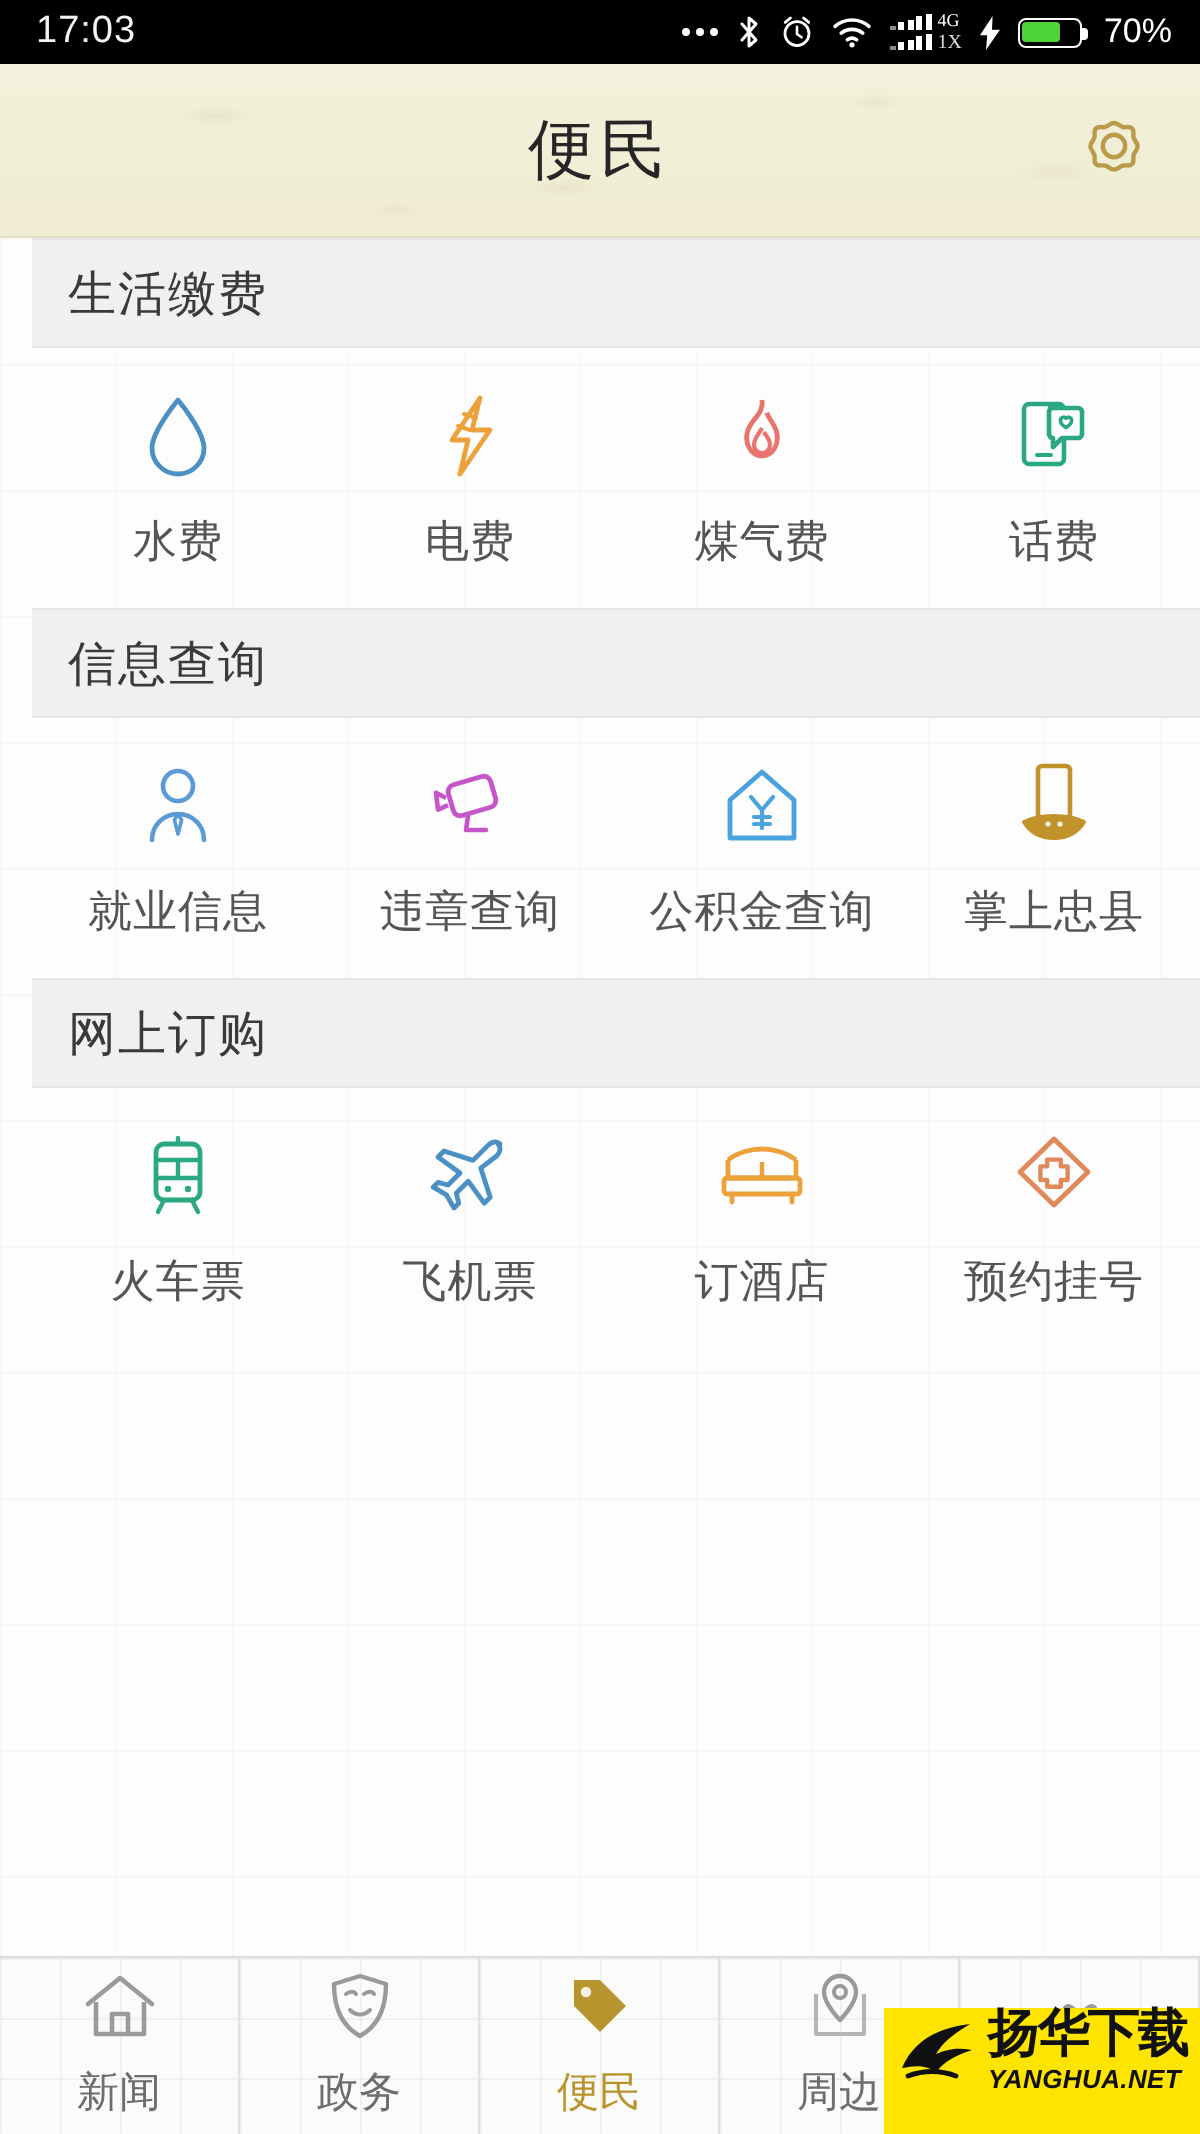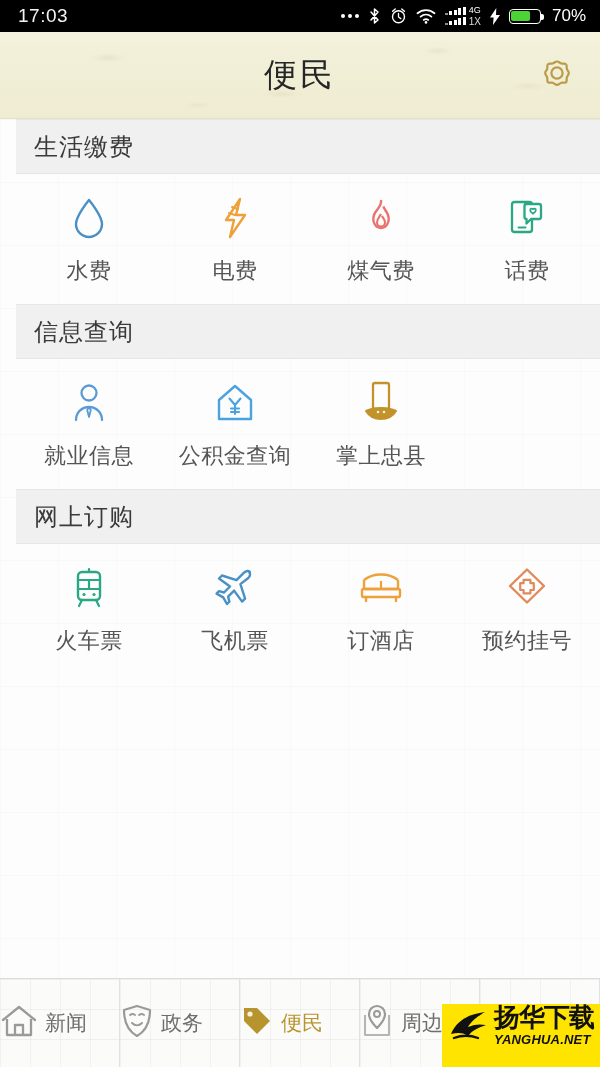--- a/index.html
+++ b/index.html
@@ -39,21 +39,21 @@
   .sig-wrap { display:flex; align-items:center; gap:3px; }
   .sig-col { display:flex; flex-direction:column; gap:2px; }
   .bars { display:flex; align-items:flex-end; gap:1.5px; height:8px; }
   .bars s { display:block; width:3px; background:#fff; }
   .bars s:nth-child(1){height:2px;background:#8d8d8d;}
   .bars s:nth-child(2){height:4px;}
   .bars s:nth-child(3){height:5.5px;}
   .bars s:nth-child(4){height:7px;}
   .bars s:nth-child(5){height:8px;}
   .net-col { display:flex; flex-direction:column; justify-content:center; line-height:1; }
-  .net-col span { font-size:9px; color:#fff; }
+  .net-col span { font-size:9px; color:#fff;font-family:Liberation Serif, serif; }
   .net-col span.sub { font-size:10px; color:#dcdcdc; margin-top:2px; }
   .batt {
     width:32px;height:15px;border:1.6px solid #fff;border-radius:4px;
     position:relative; display:flex; align-items:center; padding:1.5px; box-sizing:border-box;
   }
   .batt::after{content:"";position:absolute;right:-4px;top:4px;width:2.5px;height:6px;background:#fff;border-radius:0 2px 2px 0;}
   .batt i { display:block; height:100%; width:70%; background:#4cd437; border-radius:2px; }
   .batt-pct { font-size:17px; color:#fff; margin-left:2px; }
 
   
@@ -126,22 +126,22 @@
     flex: 0 0 88px; height: 88px;
     display: flex;
     background:
       linear-gradient(rgba(214,214,209,.30) 1px, transparent 1px) 0 0/ 30px 30px,
       linear-gradient(90deg, rgba(214,214,209,.28) 1px, transparent 1px) 0 0/ 30px 30px,
       #fbfbfa;
     border-top: 1px solid #dcdcdc;
     position: relative;
   }
   .tab {
-    flex: 1 1 0; display:flex; flex-direction:row;
-    align-items:center; gap: 7px;
+    flex: 1 1 0; display:flex; flex-direction:column;
+    align-items:center; justify-content:center; gap: 7px;
     border-right: 1px solid #e2e2e2;
     position: relative;
   }
   .tab:last-child { border-right: none; }
   .tab .tlbl {
     font-size: 21px; color: #6e6e6e;
     font-family: "DejaVu Sans", "Liberation Sans", sans-serif;
   }
   .tab.active .tlbl { color: #b8942f; }
 
@@ -299,20 +299,30 @@
         <span class="ico">
           <svg width="40" height="44" viewBox="0 0 40 44">
               <circle cx="20" cy="12" r="7.5" fill="none" stroke="#5b9bd5" stroke-width="2.3"></circle>
               <path d="M7 39c0-7.5 5.8-13 13-13s13 5.5 13 13" fill="none" stroke="#5b9bd5" stroke-width="2.3" stroke-linecap="round"></path>
               <path d="M20 26l-1.8 3 1.8 7 1.8-7-1.8-3z" fill="none" stroke="#5b9bd5" stroke-width="1.8" stroke-linejoin="round"></path>
             </svg>
         </span>
         <span class="lbl">就业信息</span>
       </div>
 
+      <div class="cell">
+        <span class="ico">
+          <svg width="46" height="44" viewBox="0 0 46 44">
+              <rect x="13" y="9" width="22" height="16" rx="3.6" transform="rotate(-16 24 17)" fill="none" stroke="#c555c9" stroke-width="2.4"></rect>
+              <path d="M11 18l-5-2.6 1 8.4 5-2.2" fill="none" stroke="#c555c9" stroke-width="2.3" stroke-linejoin="round"></path>
+              <path d="M22 27l-1 7h10" fill="none" stroke="#c555c9" stroke-width="2.3" stroke-linecap="round" stroke-linejoin="round"></path>
+            </svg>
+        </span>
+        <span class="lbl">违章查询</span>
+      </div>
 
       <div class="cell">
         <span class="ico">
           <svg width="42" height="44" viewBox="0 0 42 44">
               <path d="M21 5L5 19v19h32V19L21 5z" fill="none" stroke="#4aa3e0" stroke-width="2.4" stroke-linejoin="round"></path>
               <path d="M15.5 17.5L21 24l5.5-6.5M21 24v9M17 27.5h8M17 31h8" fill="none" stroke="#4aa3e0" stroke-width="2.1" stroke-linecap="round"></path>
             </svg>
         </span>
         <span class="lbl">公积金查询</span>
       </div>

